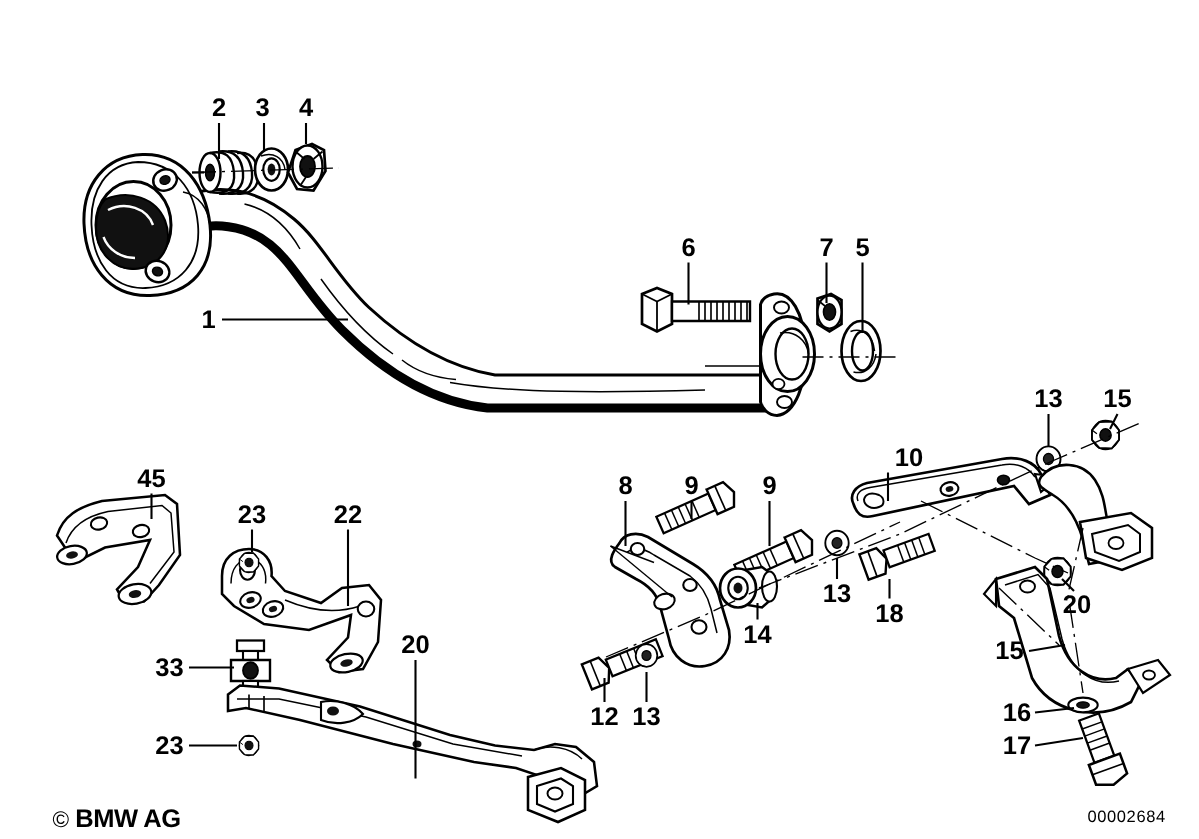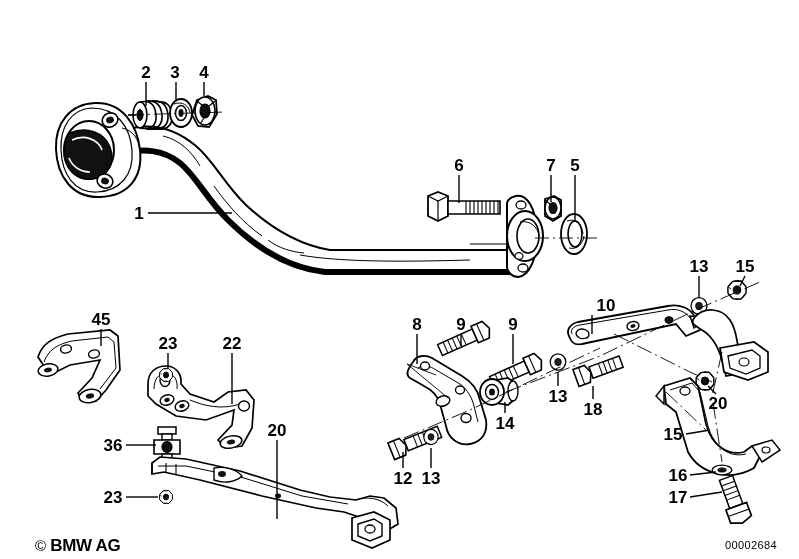--- a/index.html
+++ b/index.html
@@ -409,21 +409,21 @@
     <div class="lbl" style="left: 431px; top: 478px;">13</div>
     <div class="lbl" style="left: 558px; top: 396px;">13</div>
     <div class="lbl" style="left: 699px; top: 266px;">13</div>
     <div class="lbl" style="left: 505px; top: 423px;">14</div>
     <div class="lbl" style="left: 745px; top: 266px;">15</div>
     <div class="lbl" style="left: 678px; top: 475px;">16</div>
     <div class="lbl" style="left: 678px; top: 497px;">17</div>
     <div class="lbl" style="left: 593px; top: 409px;">18</div>
     <div class="lbl" style="left: 718px; top: 403px;">20</div>
     <div class="lbl" style="left: 277px; top: 430px;">20</div>
-    <div class="lbl" style="left: 113px; top: 445px;">36</div>
+    <div class="lbl" style="left: 113px; top: 445px;">33</div>
     <div class="lbl" style="left: 232px; top: 343px;">22</div>
     <div class="lbl" style="left: 168px; top: 343px;">23</div>
     <div class="lbl" style="left: 113px; top: 497px;">23</div>
     <div class="lbl" style="left: 101px; top: 319px;">45</div>
   </div>
 
 <div id="footer-left">
   <span class="copy">©</span>
   <span>BMW AG</span>
 </div>

